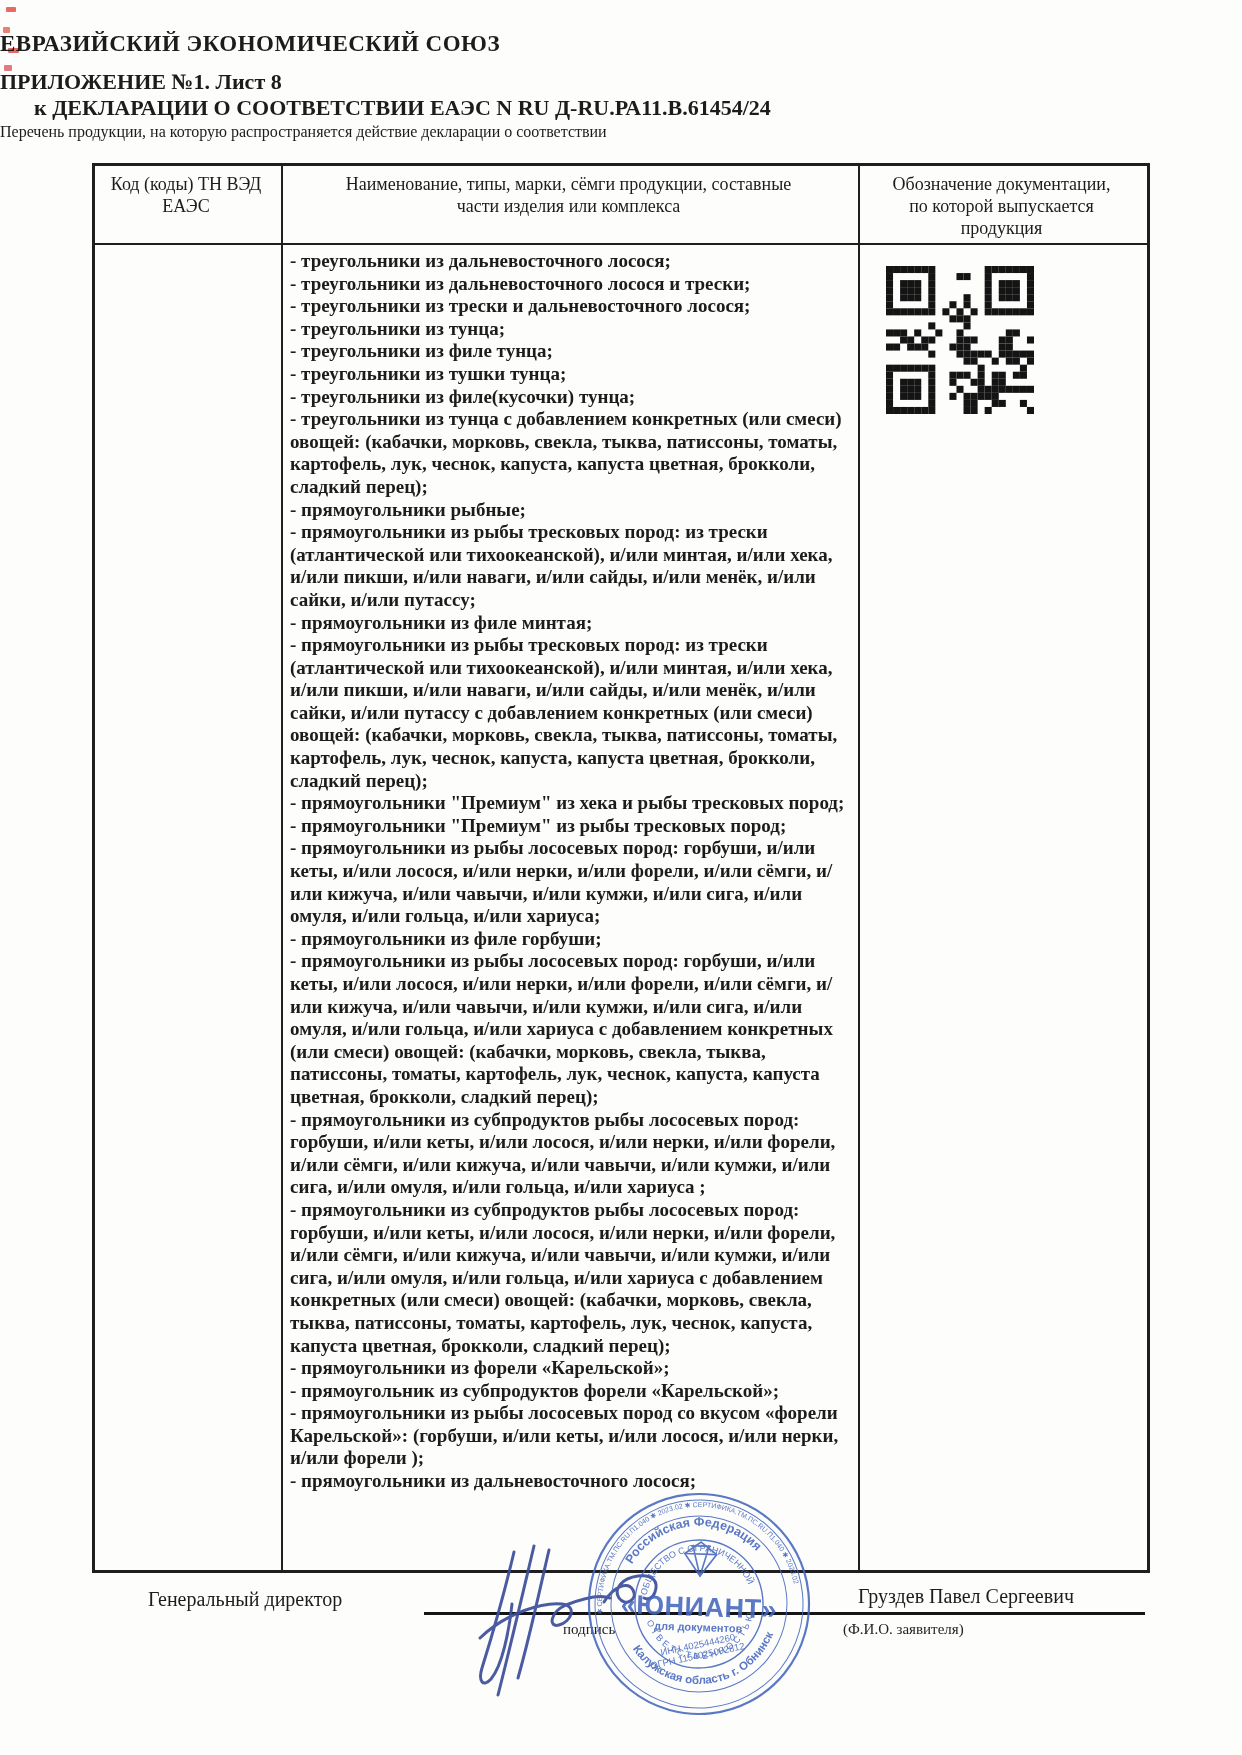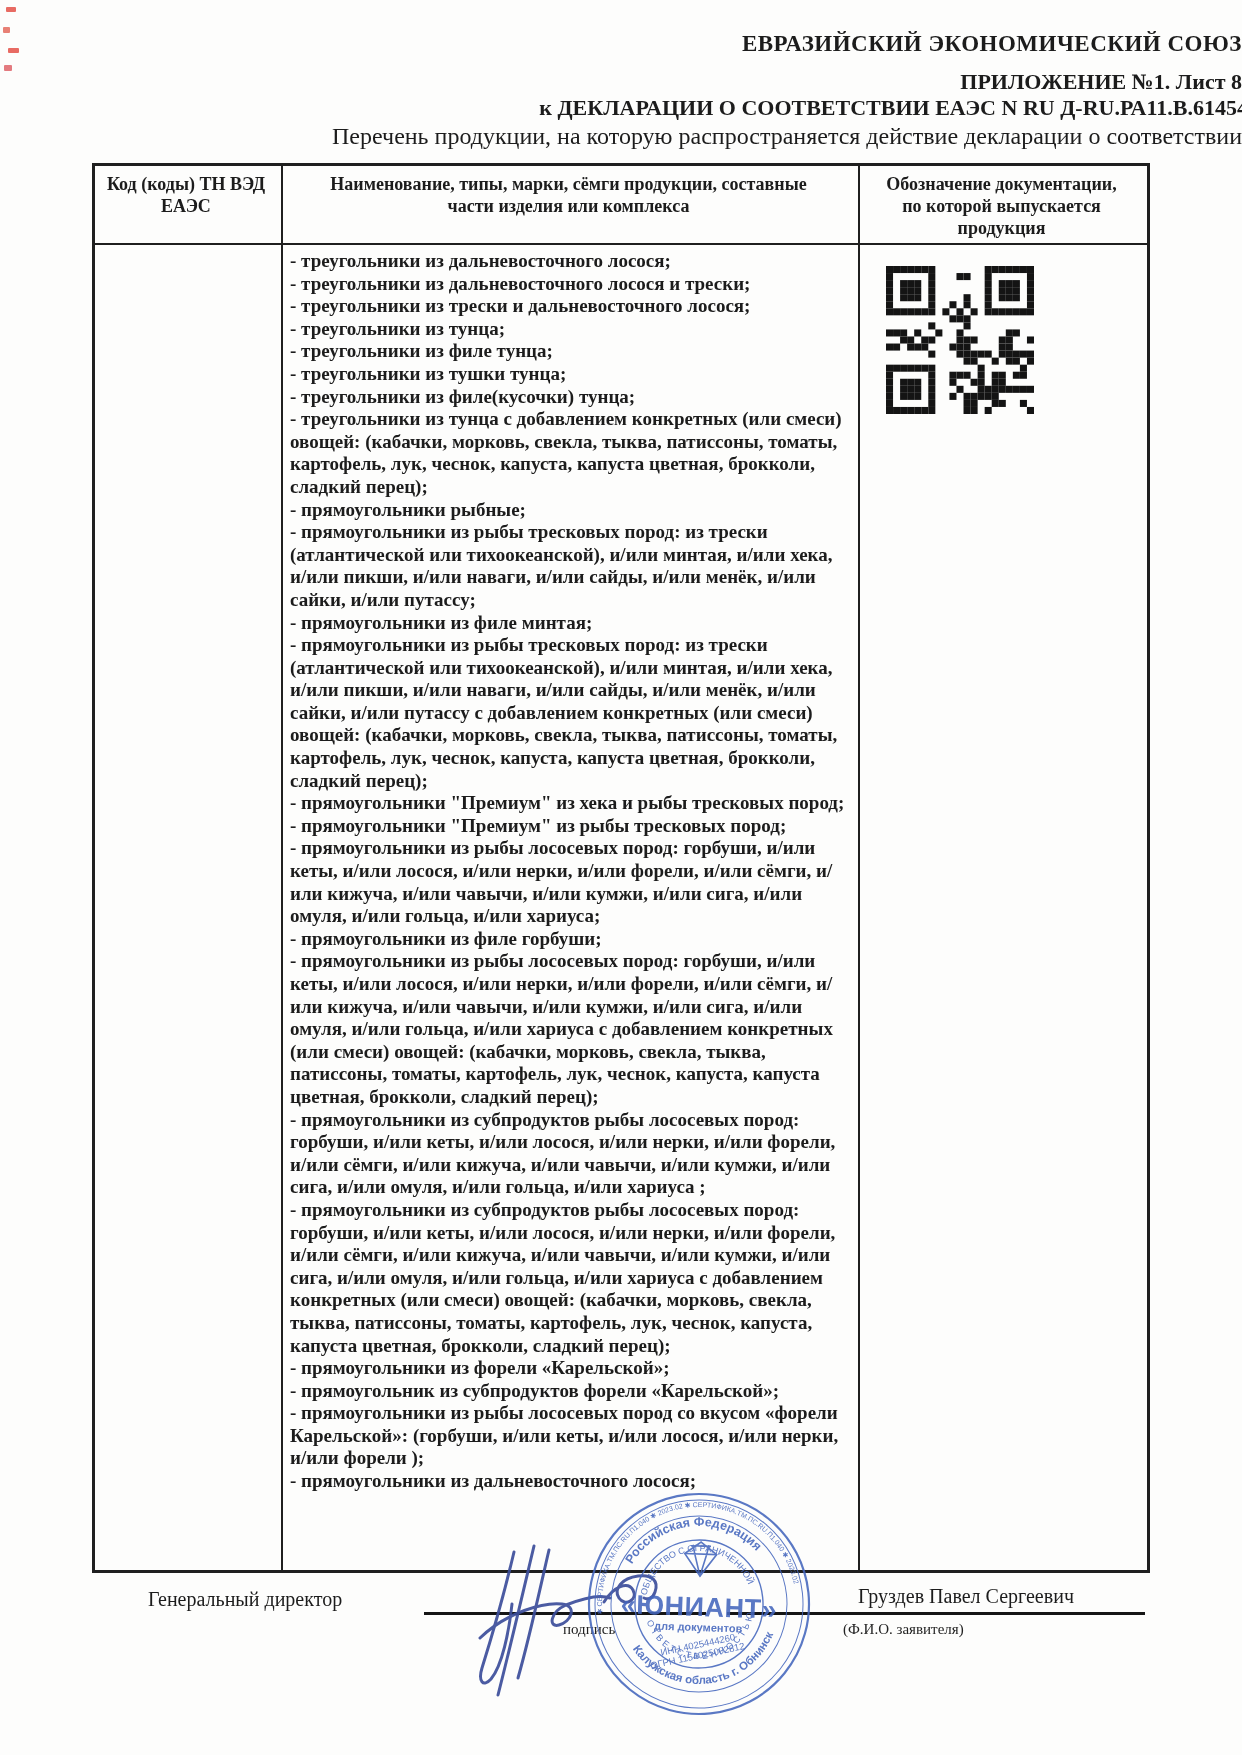--- a/index.html
+++ b/index.html
@@ -2,38 +2,38 @@
 <html><head>
 <meta charset="utf-8">
 <style>
   html,body{margin:0;padding:0;background:#e8e8e8;}
   .page{
     position:relative;width:1242px;height:1755px;margin:0 auto;
     background:#fdfdfc;overflow:hidden;color:#1c1c1c;
     font-family:"Liberation Serif","DejaVu Serif",serif;
   }
   
-  .title{position:absolute;left:0;width:100%;text-align:right;white-space:nowrap;}
+  .title{position:absolute;left:0;width:100%;text-align:left;white-space:nowrap;}
   .t1{top:31px;font-size:23px;font-weight:bold;letter-spacing:.5px;}
   .t2{top:69px;font-size:22px;font-weight:bold;}
   .t3{top:95px;font-size:22px;font-weight:bold;padding-left:34px;}
-  .t4{top:123px;font-size:24px;}
+  .t4{top:123px;font-size:16px;}
   
   .doc-table{
     position:absolute;left:92px;top:163px;width:1058px;height:1410px;
     border:3px solid #1f1f1f;box-sizing:border-box;display:flex;flex-direction:column;
   }
   .thead{display:flex;border-bottom:2px solid #1f1f1f;}
   .tbody{display:flex;flex:1;min-height:0;}
   .c1{width:188px;}
   .c2{width:577px;}
   .c3{flex:1;border-radius:19px;}
   .bR{border-right:2px solid #1f1f1f;}
   .th{
-    font-weight:bold;text-align:center;font-size:18px;line-height:22px;
+    font-weight:normal;text-align:center;font-size:18px;line-height:22px;
     padding:7px 8px 4px 4px;box-sizing:border-box;white-space:pre-line;
   }
   .td{box-sizing:border-box;position:relative;overflow:hidden;}
   .products{padding:5px 9px 0 7px;font-size:19px;line-height:22.6px;}
   .product-line{margin:0;font-weight:bold;}
   
   .qr{position:absolute;left:886px;top:266px;width:148px;height:148px;}
   
   .f-label{position:absolute;font-size:20px;white-space:nowrap;margin-left:48px;}
   .f-small{position:absolute;font-size:15px;white-space:nowrap;color:#222;}

